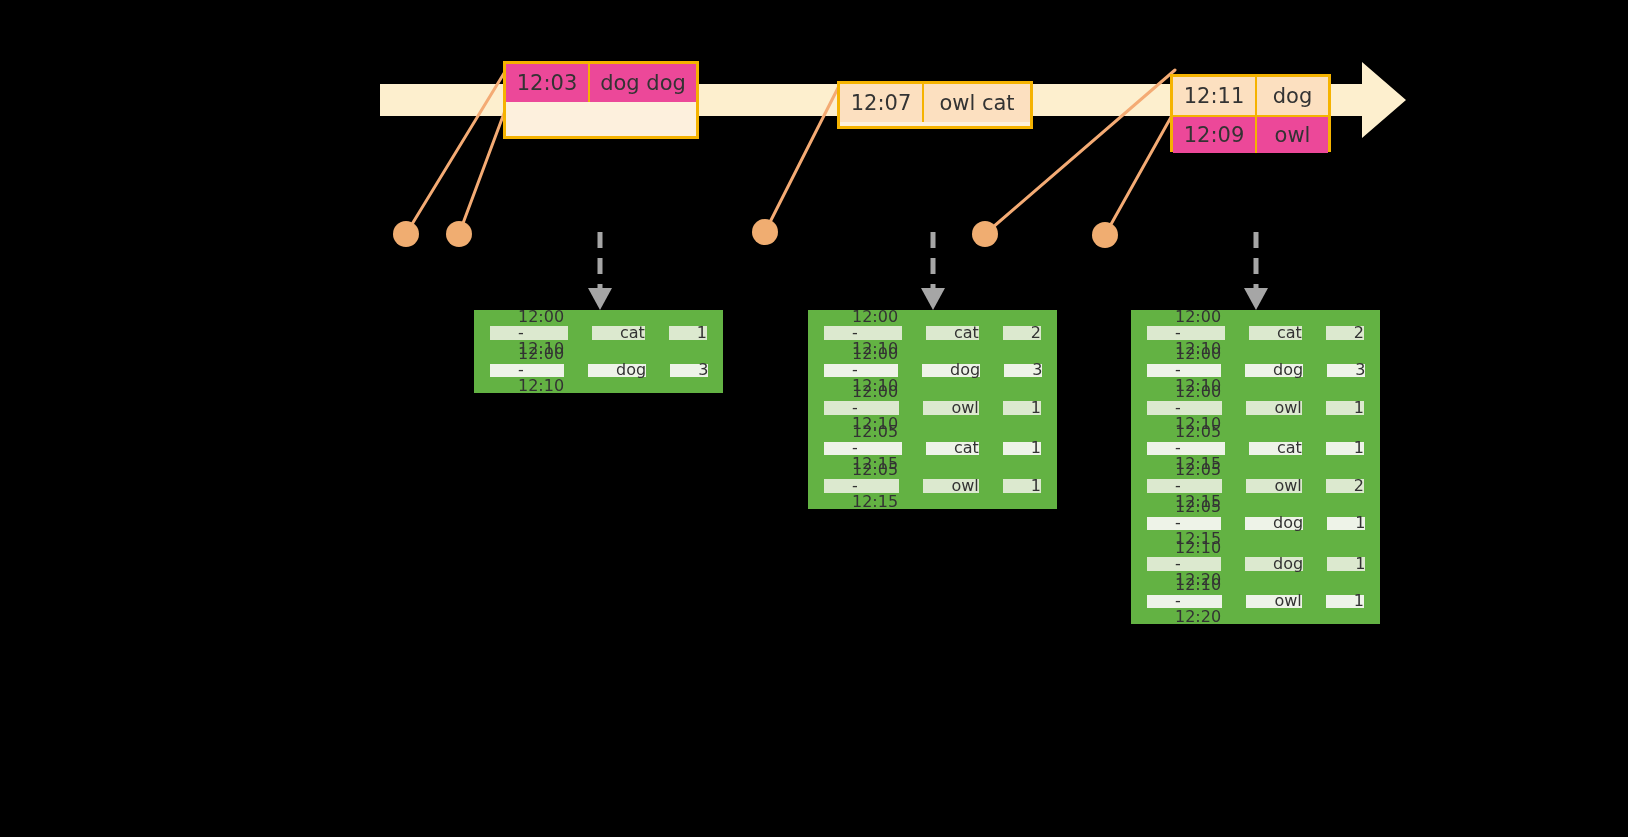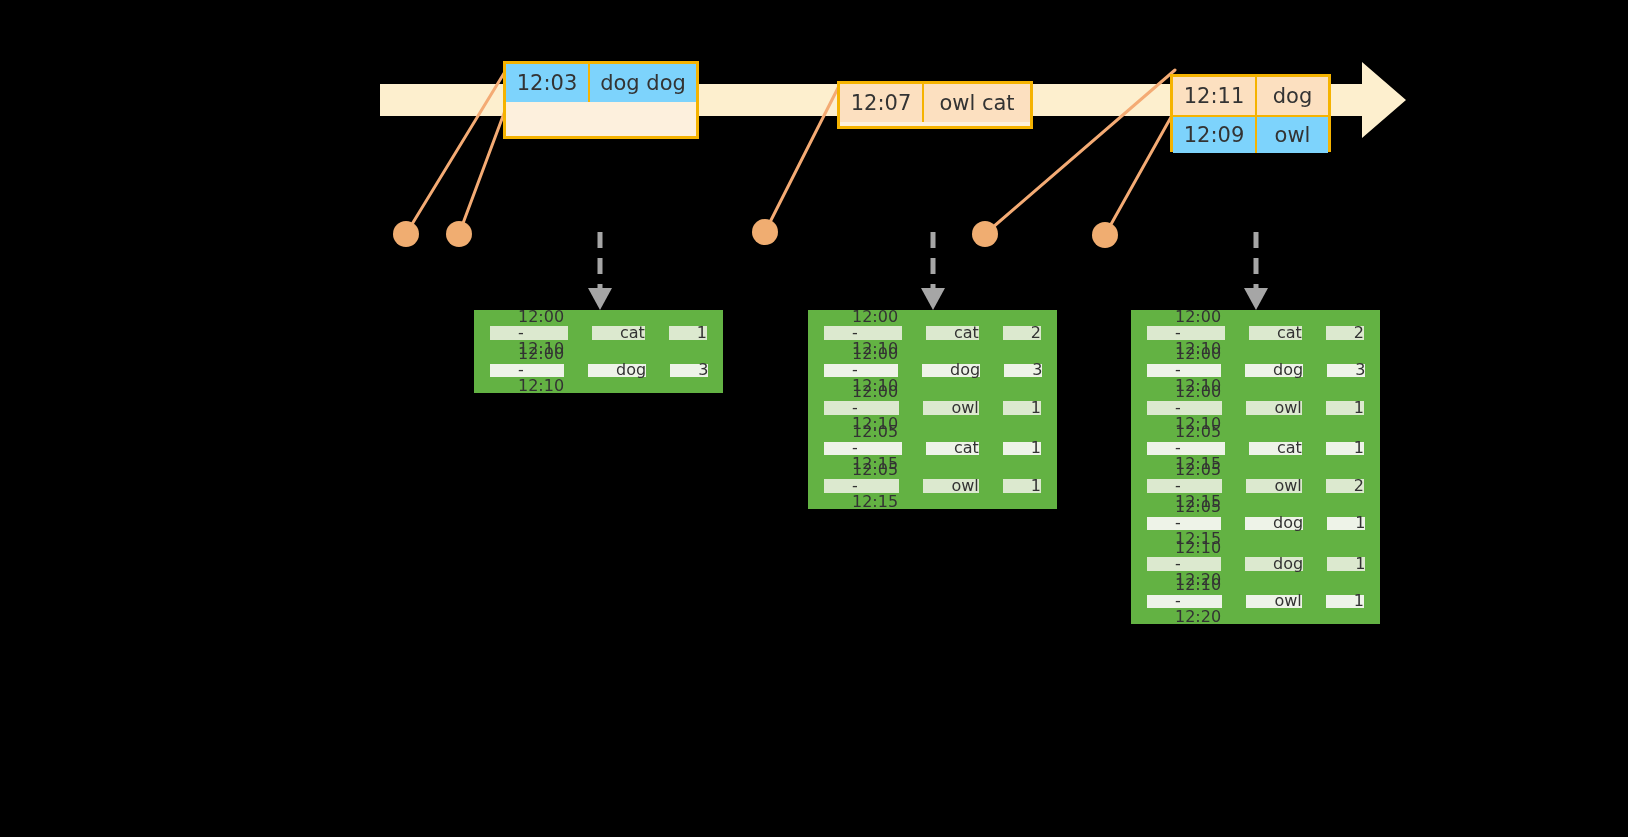--- a/index.html
+++ b/index.html
@@ -11,21 +11,21 @@
   
   .timeline-svg{position:absolute;left:0;top:0;width:1628px;height:837px;pointer-events:none;}
 
   
   .event-card{position:absolute;border:3px solid #f5b301;background:#fdf0dd;
               box-sizing:border-box;z-index:6;}
   .ev-row{display:flex;height:38px;box-sizing:border-box;}
   .ev-row + .ev-row{border-top:2px solid #f5b301;}
   .ev-row.shade .ev-cell{background:#fce0c0;}
   .ev-cell{display:flex;align-items:center;justify-content:center;
-           font-size:21px;color:#333;background:#7dd3fc;box-sizing:border-box;
+           font-size:21px;color:#333;background:#ec4899;box-sizing:border-box;
            line-height:1;padding:0 4px;}
   .ev-cell.time{width:84px;border-right:2px solid #f5b301;}
   .ev-cell.words{flex:1;}
 
   
   .dot{position:absolute;width:26px;height:26px;border-radius:50%;
        background:#f0ad71;z-index:5;}
 
   
   .result-table{position:absolute;border:4px solid #63b243;background:#63b243;

